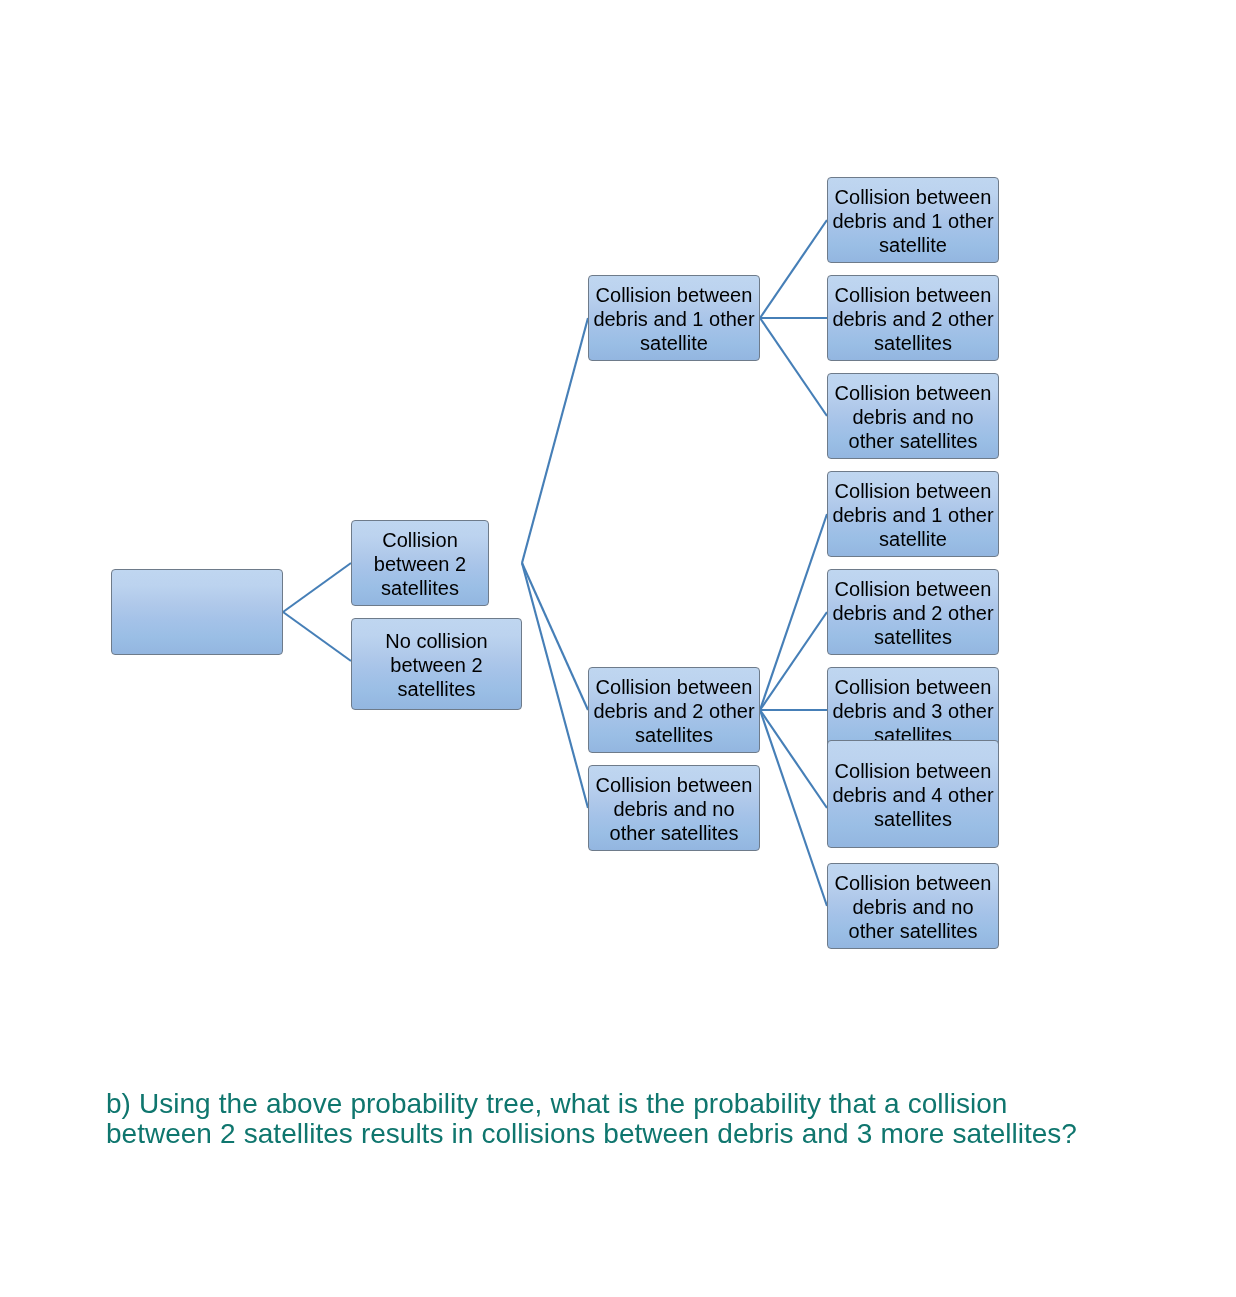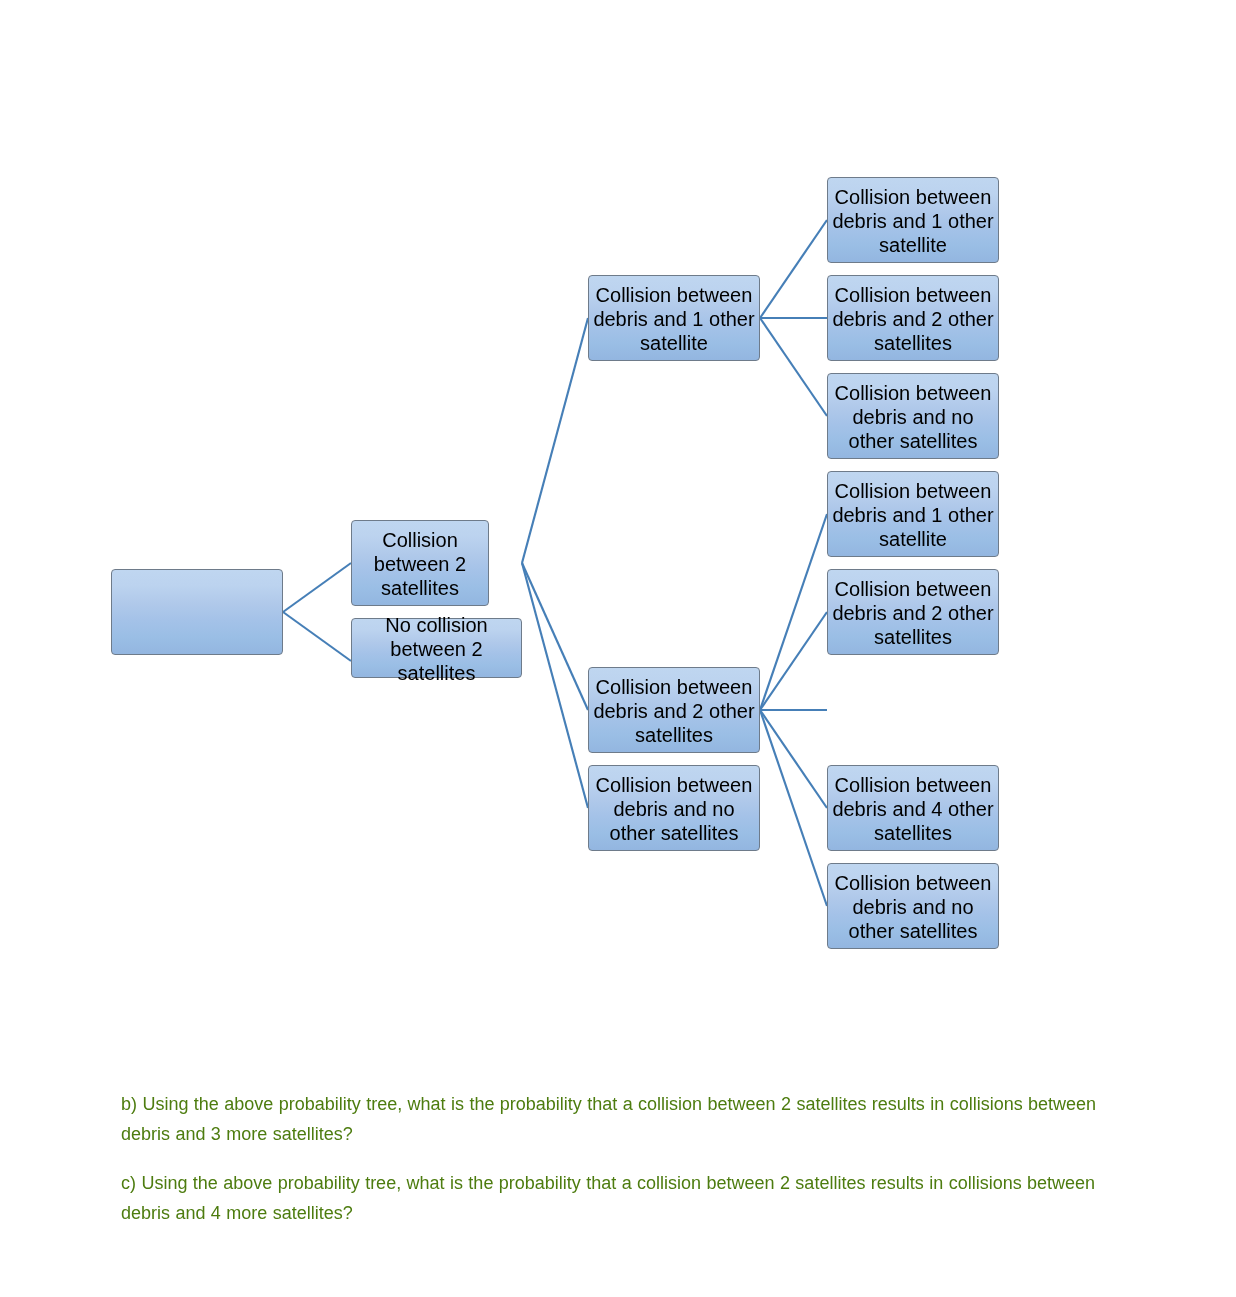--- a/index.html
+++ b/index.html
@@ -15,22 +15,22 @@
   .node{position:absolute;box-sizing:border-box;
         border-radius:4px;
         border:1.5px solid #6e7b8a;
         background:linear-gradient(180deg,#bfd6f0 0%,#bcd3ef 18%,#b0c9ea 40%,
                                            #a4c2e8 60%,#9abee5 80%,#93b6e0 100%);
         display:flex;align-items:center;justify-content:center;
         text-align:center;color:#000000;
         font-size:20.0px;line-height:24.2px;}
   .node .node-label{display:block;width:100%;padding:2px 3px 0 3px;box-sizing:border-box;}
 
-  .question{position:absolute;left:121px;width:1000px;
-            font-size:18px;line-height:30px;word-spacing:0.4px;color:#4d7c0f;}
+  .question{position:absolute;left:106px;width:1000px;
+            font-size:28px;line-height:30px;word-spacing:0.4px;color:#0f766e;}
 </style>
 </head>
 <body>
 
 <div id="page">
 
   <svg id="connector-layer" viewBox="0 0 1236 1000" width="1236" height="1000">
       <line x1="283" y1="612" x2="351" y2="563" stroke="#467fb7" stroke-width="2.15"></line>
       <line x1="283" y1="612" x2="351" y2="661" stroke="#467fb7" stroke-width="2.15"></line>
       <line x1="522" y1="563" x2="588" y2="318" stroke="#467fb7" stroke-width="2.15"></line>
@@ -45,21 +45,21 @@
       <line x1="760" y1="710" x2="827" y2="808" stroke="#467fb7" stroke-width="2.15"></line>
       <line x1="760" y1="710" x2="827" y2="906" stroke="#467fb7" stroke-width="2.15"></line>
     </svg>
 
   <div class="node" style="left: 111px; top: 569px; width: 172px; height: 86px;">
     <span class="node-label"></span>
   </div>
   <div class="node" style="left: 351px; top: 520px; width: 138px; height: 86px;">
     <span class="node-label">Collision between 2 satellites</span>
   </div>
-  <div class="node" style="left: 351px; top: 618px; width: 171px; height: 60px;">
+  <div class="node" style="left: 351px; top: 618px; width: 171px; height: 92px;">
     <span class="node-label">No collision between 2 satellites</span>
   </div>
   <div class="node" style="left: 588px; top: 275px; width: 172px; height: 86px;">
     <span class="node-label">Collision between debris and 1 other satellite</span>
   </div>
   <div class="node" style="left: 588px; top: 667px; width: 172px; height: 86px;">
     <span class="node-label">Collision between debris and 2 other satellites</span>
   </div>
   <div class="node" style="left: 588px; top: 765px; width: 172px; height: 86px;">
     <span class="node-label">Collision between debris and no other satellites</span>
@@ -72,23 +72,25 @@
   </div>
   <div class="node" style="left: 827px; top: 373px; width: 172px; height: 86px;">
     <span class="node-label">Collision between debris and no other satellites</span>
   </div>
   <div class="node" style="left: 827px; top: 471px; width: 172px; height: 86px;">
     <span class="node-label">Collision between debris and 1 other satellite</span>
   </div>
   <div class="node" style="left: 827px; top: 569px; width: 172px; height: 86px;">
     <span class="node-label">Collision between debris and 2 other satellites</span>
   </div>
-  <div class="node" style="left: 827px; top: 765px; width: 172px; height: 86px;">
+  <div class="node" style="left: 827px; top: 667px; width: 172px; height: 86px;">
+    <span class="node-label">Collision between debris and 3 other satellites</span>
+  </div>
+  <div class="node" style="left: 827px; top: 740px; width: 172px; height: 108px;">
     <span class="node-label">Collision between debris and 4 other satellites</span>
   </div>
   <div class="node" style="left: 827px; top: 863px; width: 172px; height: 86px;">
     <span class="node-label">Collision between debris and no other satellites</span>
   </div>
 
   <div class="question" style="top: 1089px;">b) Using the above probability tree, what is the probability that a collision between 2 satellites results in collisions between debris and 3 more satellites?</div>
-  <div class="question" style="top: 1168px;">c) Using the above probability tree, what is the probability that a collision between 2 satellites results in collisions between debris and 4 more satellites?</div>
 
 </div>
 
 </body></html>

